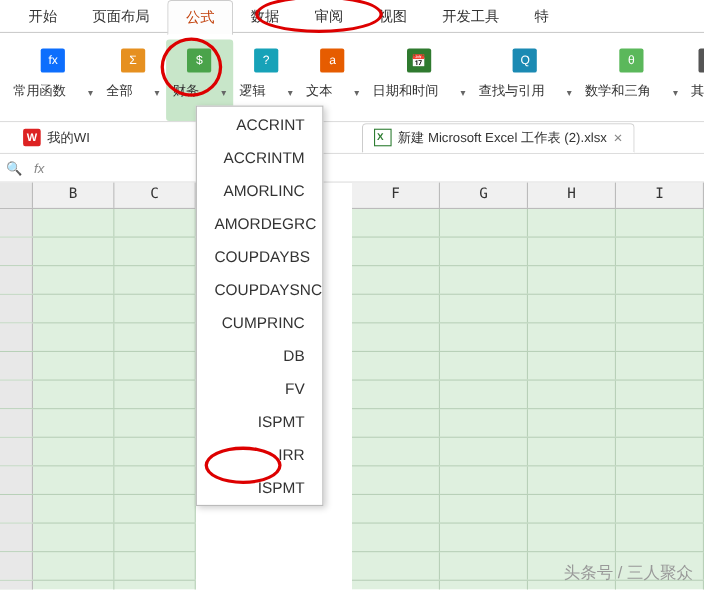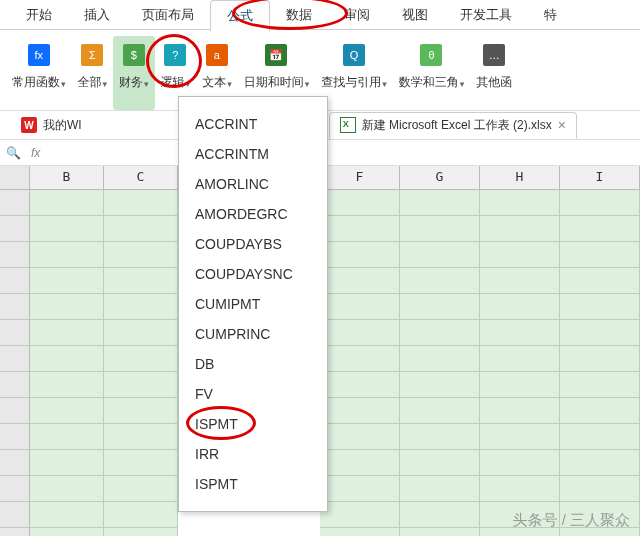--- a/index.html
+++ b/index.html
@@ -1,29 +1,29 @@
 <!DOCTYPE html>
 <html><head>
 <meta charset="utf-8">
 <style>
   * { box-sizing: border-box; margin: 0; padding: 0; }
   body { font-family: "Microsoft YaHei", Arial, sans-serif; font-size: 13px; background: #fff; width: 640px; height: 536px; overflow: hidden; position: relative; }
 
   
   .menu-tabs { display: flex; align-items: center; height: 30px; border-bottom: 1px solid #ccc; padding-left: 10px; position: relative; }
   .menu-tab { padding: 6px 16px; cursor: pointer; color: #333; }
-  .menu-tab.active { background: #fdfdfd; border: 1px solid #ccc; border-bottom-color: #fff; border-radius: 4px 4px 0 0; color: #0c4a6e; font-weight: 500; position: relative; top: 1px; }
+  .menu-tab.active { background: #fdfdfd; border: 1px solid #ccc; border-bottom-color: #fff; border-radius: 4px 4px 0 0; color: #c2410c; font-weight: 500; position: relative; top: 1px; }
 
   
   .ribbon { display: flex; align-items: stretch; padding: 6px 6px 0 6px; height: 80px; }
   .ribbon-group { display: flex; flex-direction: column; align-items: center; padding: 0 4px; }
   .ribbon-group.active { background: #c8e6c9; border-radius: 3px; }
   .rib-icon { width: 30px; height: 30px; margin: 4px 0 2px 0; display: flex; align-items: center; justify-content: center; border-radius: 3px; }
   .rib-icon-box { width: 22px; height: 22px; display:flex; align-items:center; justify-content:center; color:#fff; font-size:11px; border-radius:2px; }
-  .rib-label { font-size: 12px; color: #333; padding: 2px 2px 4px 2px; white-space: nowrap; display:flex; align-items:center; gap:1px;}
+  .rib-label { font-size: 12px; color: #333; padding: 2px 2px 4px 2px; white-space: nowrap; display:flex; align-items:center; gap:20px;}
   .rib-label .caret::after { content:"▾"; font-size:9px; color:#666; }
 
   
   .doc-row { display: flex; align-items: center; height: 30px; border-top: 1px solid #ddd; border-bottom: 1px solid #ddd; padding-left: 10px; gap: 6px; background:#fff; }
   .doc-tab { display:flex; align-items:center; gap:6px; padding: 4px 10px; border: 1px solid transparent; border-radius: 4px 4px 0 0; font-size:12px; color:#333; }
   .doc-tab .doc-close { font-size:14px; color:#888; }
   .wps-logo { width:16px; height:16px; background:#d22; color:#fff; font-size:10px; font-weight:bold; display:flex; align-items:center; justify-content:center; border-radius:2px;}
   .xls-logo { width:16px; height:16px; background:#fff; border:1px solid #2e7d32; position:relative; }
   .xls-logo::after{content:"X"; color:#2e7d32; font-size:9px; font-weight:bold; position:absolute; left:2px; top:1px;}
 
@@ -36,38 +36,37 @@
   .grid.right { left:320px; right:0; }
   .col-headers { display:flex; height:24px; background:#f0f0f0; border-bottom:1px solid #bbb; }
   .col-h { flex:1; text-align:center; font-size:13px; color:#333; border-right:1px solid #bbb; font-family: Consolas, monospace; padding-top:3px;}
   .corner{ width:30px; background:#e8e8e8; border-right:1px solid #bbb;}
   .cells { position:absolute; top:24px; left:0; right:0; bottom:0; background:#dff0df; }
   .cells .row { height:26px; border-bottom:1px solid #b8d0b8; display:flex;}
   .cells .cell { flex:1; border-right:1px solid #b8d0b8; }
   .left .cells .rownum{ width:30px; background:#e8e8e8; border-right:1px solid #bbb; }
 
   
-  .dropdown { position:absolute; top:96px; left:178px; width:150px; background:#fff; border:1px solid #bbb; box-shadow:2px 2px 6px rgba(0,0,0,.2); z-index:50; padding:12px 0;}
+  .dropdown { position:absolute; top:96px; left:178px; width:116px; background:#fff; border:1px solid #bbb; box-shadow:2px 2px 6px rgba(0,0,0,.2); z-index:50; padding:1px 0;text-align:right;}
   .dd-item { padding: 7px 16px; font-size:14px; color:#333; cursor:pointer; }
 
   
   .red-ellipse { position:absolute; border:3px solid #d00; border-radius:50%; pointer-events:none; z-index:100; }
   .e1 { top:-4px; left:232px; width:116px; height:34px; }
   .e2 { top:34px; left:146px; width:56px; height:54px; }
   .e3 { top:406px; left:186px; width:70px; height:34px; }
 
   
   .watermark { position:absolute; bottom:6px; right:10px; font-size:15px; color:#999; z-index:200;margin-top:44px;}
 </style>
 </head>
 <body>
 
 <div class="menu-tabs">
   <div class="menu-tab">开始</div>
-  <div class="menu-tab">插入</div>
   <div class="menu-tab">页面布局</div>
   <div class="menu-tab active">公式</div>
   <div class="menu-tab">数据</div>
   <div class="menu-tab">审阅</div>
   <div class="menu-tab">视图</div>
   <div class="menu-tab">开发工具</div>
   <div class="menu-tab">特</div>
 </div>
 
 <div class="ribbon" id="ribbon">
@@ -345,21 +344,20 @@
     </div>
 </div>
 
 <div class="dropdown" id="dropdown">
     <div class="dd-item">ACCRINT</div>
     <div class="dd-item">ACCRINTM</div>
     <div class="dd-item">AMORLINC</div>
     <div class="dd-item">AMORDEGRC</div>
     <div class="dd-item">COUPDAYBS</div>
     <div class="dd-item">COUPDAYSNC</div>
-    <div class="dd-item">CUMIPMT</div>
     <div class="dd-item">CUMPRINC</div>
     <div class="dd-item">DB</div>
     <div class="dd-item">FV</div>
     <div class="dd-item">ISPMT</div>
     <div class="dd-item">IRR</div>
     <div class="dd-item">ISPMT</div>
   </div>
 
 <div class="red-ellipse e1"></div>
 <div class="red-ellipse e2"></div>

